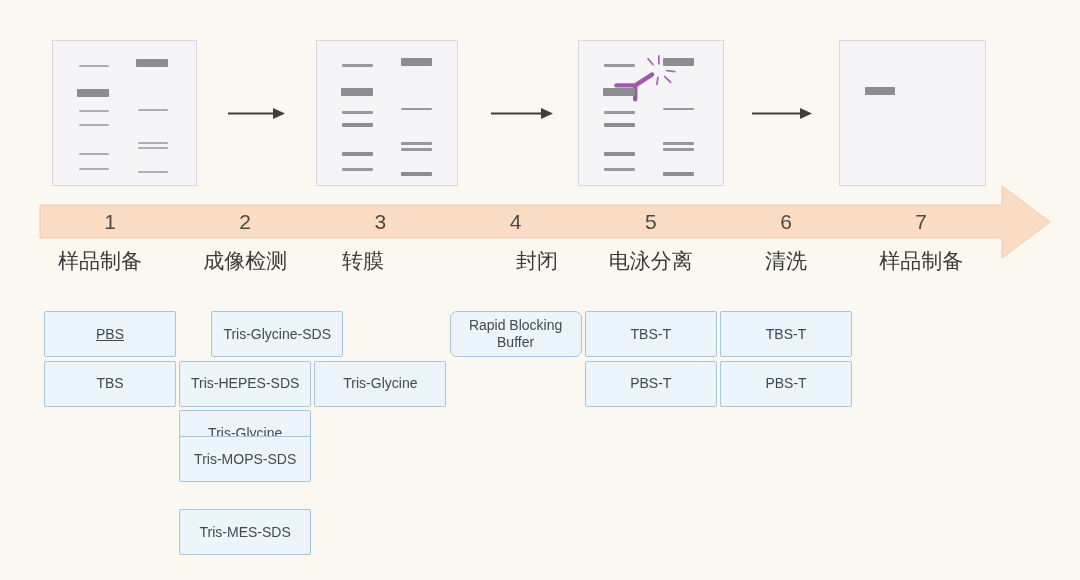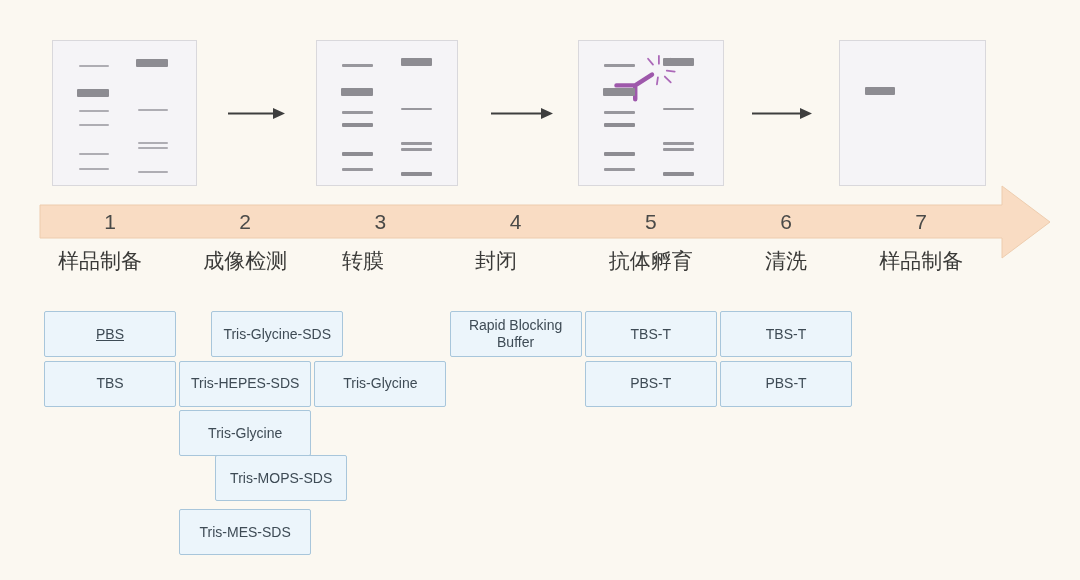--- a/index.html
+++ b/index.html
@@ -121,38 +121,38 @@
     </div>
 
   <div id="steps">
       <div class="step-number" style="left: 70px;">1</div>
       <div class="step-label" style="left: 25px;">样品制备</div>
       <div class="step-number" style="left: 205.2px;">2</div>
       <div class="step-label" style="left: 170.2px;">成像检测</div>
       <div class="step-number" style="left: 340.4px;">3</div>
       <div class="step-label" style="left: 288px;">转膜</div>
       <div class="step-number" style="left: 475.6px;">4</div>
-      <div class="step-label" style="left: 421px;">封闭</div>
+      <div class="step-label" style="left: 462px;">封闭</div>
       <div class="step-number" style="left: 610.8px;">5</div>
-      <div class="step-label" style="left: 575.8px;">抗体孵育</div>
+      <div class="step-label" style="left: 575.8px;">电泳分离</div>
       <div class="step-number" style="left: 746px;">6</div>
       <div class="step-label" style="left: 711px;">清洗</div>
       <div class="step-number" style="left: 881.2px;">7</div>
       <div class="step-label" style="left: 846.2px;">样品制备</div>
     </div>
 
   <div id="buffers">
       <div class="buffer-box" style="left: 44px; top: 311px; text-decoration: underline;">PBS</div>
       <div class="buffer-box" style="left: 44px; top: 360.5px;">TBS</div>
       <div class="buffer-box" style="left: 179.2px; top: 311px; margin-left: 32px;">Tris-Glycine-SDS</div>
       <div class="buffer-box" style="left: 179.2px; top: 360.5px;">Tris-HEPES-SDS</div>
       <div class="buffer-box" style="left: 179.2px; top: 410px;">Tris-Glycine</div>
-      <div class="buffer-box" style="left: 179.2px; top: 455px; margin-left: 36px;">Tris-MOPS-SDS</div>
+      <div class="buffer-box" style="left: 179.2px; top: 436px;">Tris-MOPS-SDS</div>
       <div class="buffer-box" style="left: 179.2px; top: 509px;">Tris-MES-SDS</div>
       <div class="buffer-box" style="left: 314.4px; top: 360.5px;">Tris-Glycine</div>
-      <div class="buffer-box" style="left: 449.6px; top: 311px;">Rapid Blocking Buffer</div>
+      <div class="buffer-box" style="left: 449.6px; top: 311px; border-radius: 7px;">Rapid Blocking Buffer</div>
       <div class="buffer-box" style="left: 584.8px; top: 311px;">TBS-T</div>
       <div class="buffer-box" style="left: 584.8px; top: 360.5px;">PBS-T</div>
       <div class="buffer-box" style="left: 720px; top: 311px;">TBS-T</div>
       <div class="buffer-box" style="left: 720px; top: 360.5px;">PBS-T</div>
     </div>
 
 </div>
 
 </body></html>

